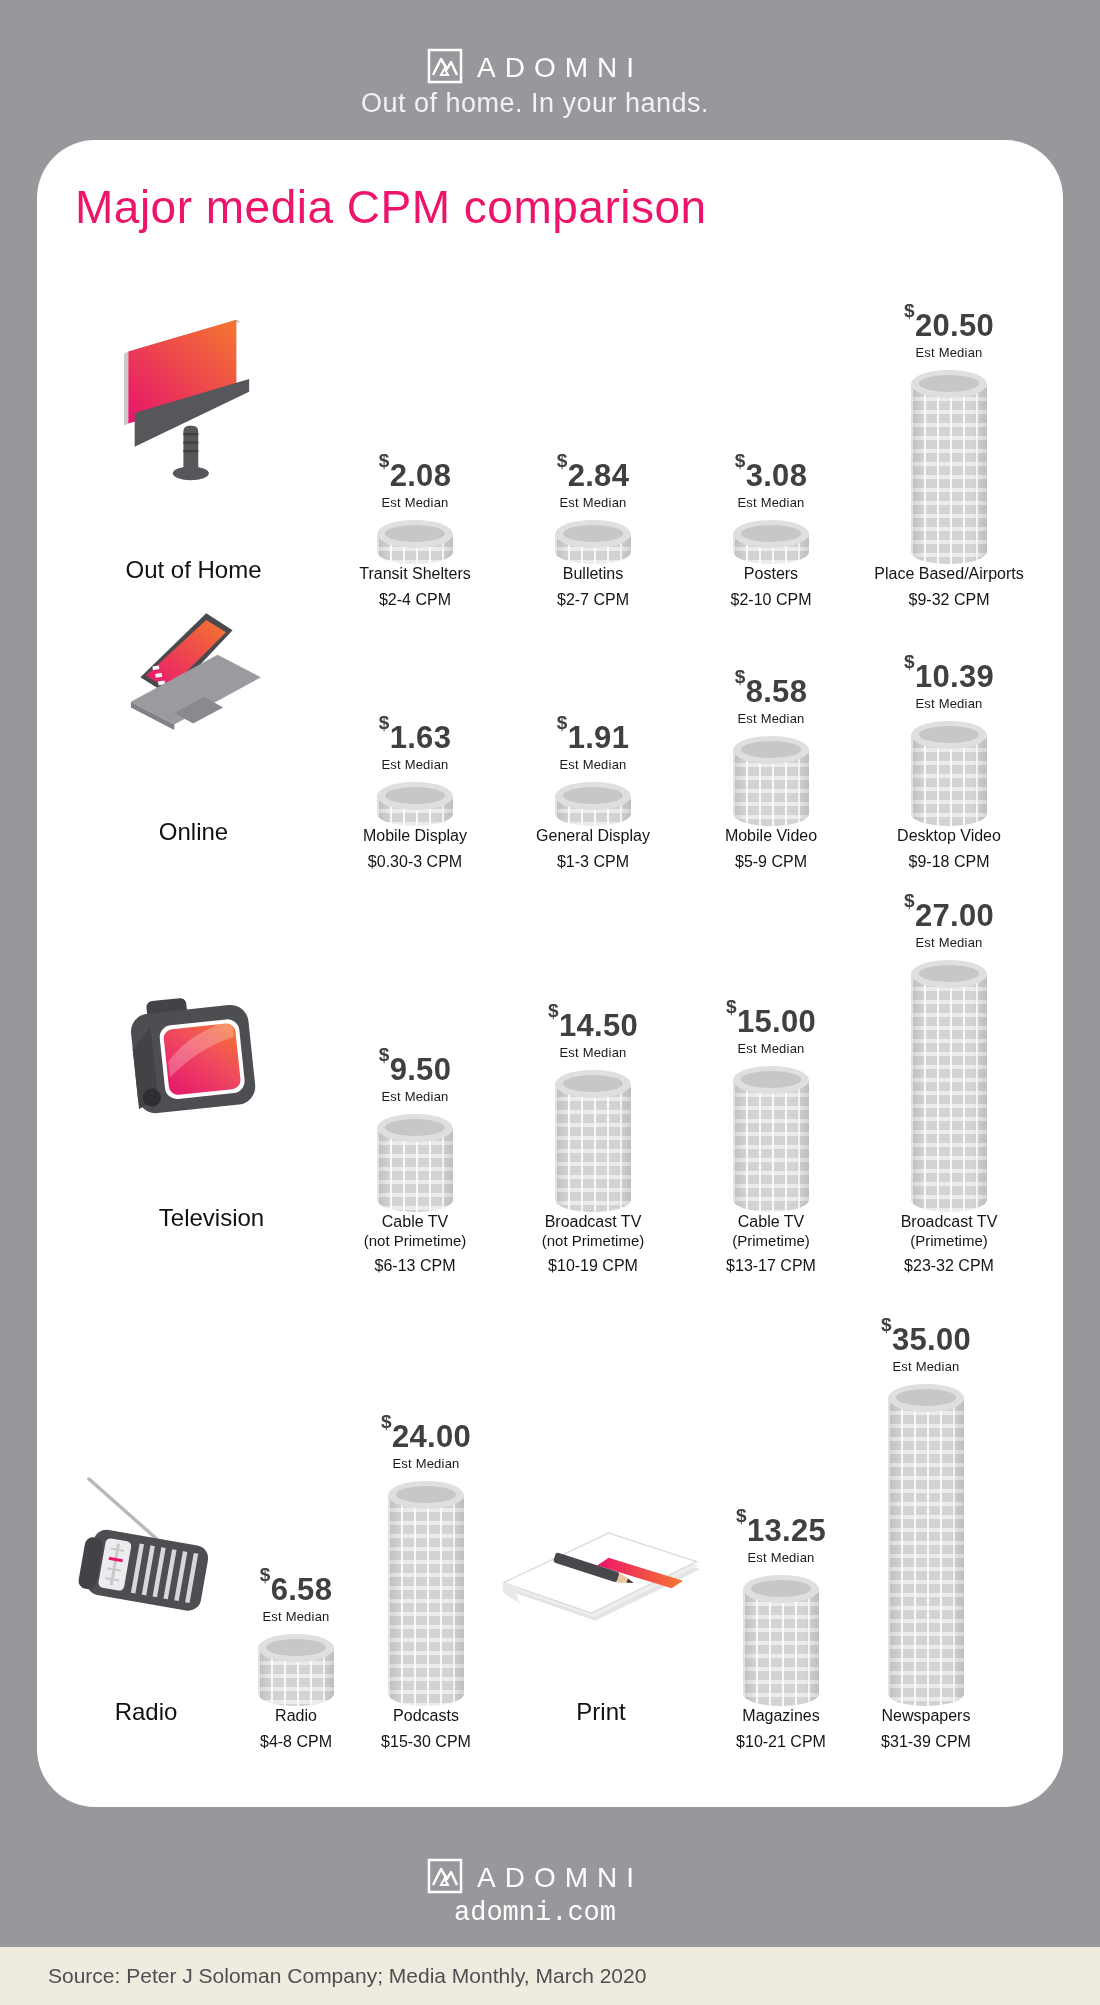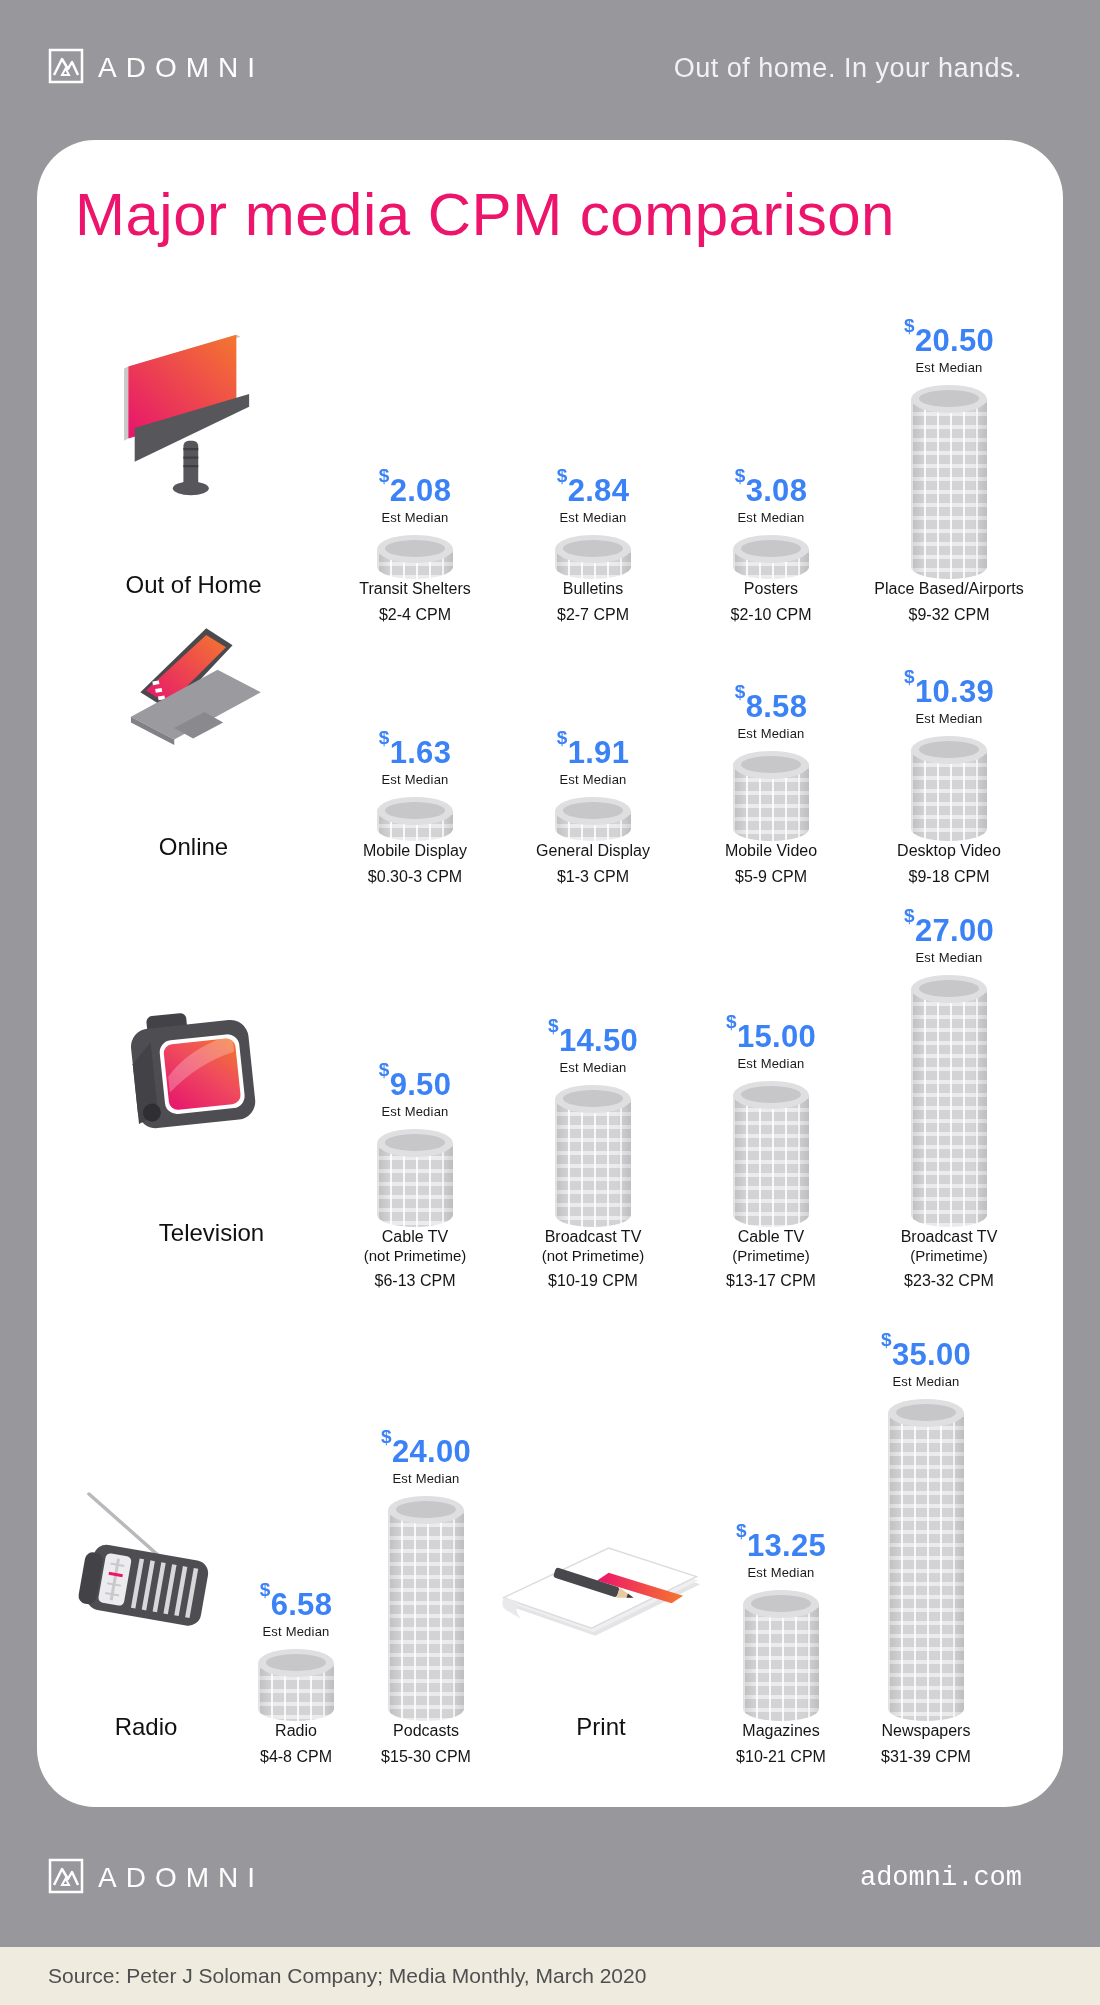--- a/index.html
+++ b/index.html
@@ -3,58 +3,58 @@
 <meta charset="utf-8">
 <style>
   html,body{margin:0;padding:0;}
   body{
     width:1100px;height:2005px;position:relative;
     background:#98979B;
     font-family:"Liberation Sans", sans-serif;
     overflow:hidden;
   }
   
-  .brandrow{position:absolute;left:48px;right:78px;display:flex;align-items:center;justify-content:space-between;}
+  .brandrow{position:absolute;left:48px;right:78px;display:flex;align-items:center;justify-content:space-between;flex-direction:column;}
   .brandrow.top{top:48px;}
   .brandrow.bottom{top:1858px;}
   .logo{display:flex;align-items:center;gap:14px;}
   .logo-text{color:#fff;font-size:28px;font-weight:400;letter-spacing:9px;}
   .tagline{color:#F2F1F3;font-size:27px;font-weight:300;letter-spacing:0.5px;}
   .site{color:#fff;font-size:27px;font-weight:300;font-family:Liberation Mono, monospace;}
   .sourcebar{
     position:absolute;left:0;right:0;bottom:0;height:58px;background:#EFEBDF;
     display:flex;align-items:center;padding-left:48px;box-sizing:border-box;
     color:#4F4F51;font-size:21px;
   }
   
   .card{
     position:absolute;left:37px;top:140px;width:1026px;height:1667px;
     background:#ffffff;border-radius:58px;box-sizing:border-box;
     padding:30px 24px 0 24px;
   }
   .title{
-    color:#ED146B;font-size:60px;font-weight:500;letter-spacing:0.5px;
+    color:#ED146B;font-size:46px;font-weight:500;letter-spacing:0.5px;
     margin:10px 0 30px 14px;
   }
   
   .row{display:flex;align-items:flex-end;}
   .row1{height:352px;}
   .row2{height:262px;}
   .row3{height:402px;}
   .row4{height:478px;}
   .cat-cell{width:265px;display:flex;flex-direction:column;align-items:center;justify-content:flex-end;gap:45px;}
   .cat-cell .cat-label{font-size:24px;color:#111;margin-top:26px;margin-bottom:32px;}
   .row3 .cat-cell .cat-label{margin-bottom:48px;margin-left:36px;}
   .cat-cell.cat-radio{width:170px;}
   .cat-cell.cat-print{width:220px;}
   .item-cell{width:178px;display:flex;flex-direction:column;align-items:center;justify-content:flex-end;}
   .item-cell.w130{width:130px;}
   .item-cell.w140{width:140px;}
   .item-cell.w150{width:150px;}
-  .price{color:#3b82f6;font-size:31px;font-weight:600;letter-spacing:0.3px;line-height:32px;}
+  .price{color:#404040;font-size:31px;font-weight:600;letter-spacing:0.3px;line-height:32px;}
   .price sup{font-size:19px;position:relative;top:-8px;font-weight:600;}
   .est{font-size:13px;color:#1a1a1a;font-weight:500;margin:3px 0 10px 0;letter-spacing:0.2px;}
   
   .stack{display:flex;flex-direction:column;align-items:center;position:relative;}
   .stack-top{
     width:76px;height:28px;border-radius:50%;
     background:#DFDFE1;position:relative;z-index:2;
   }
   .stack-top::after{
     content:"";position:absolute;left:8px;right:8px;top:5px;bottom:6px;

